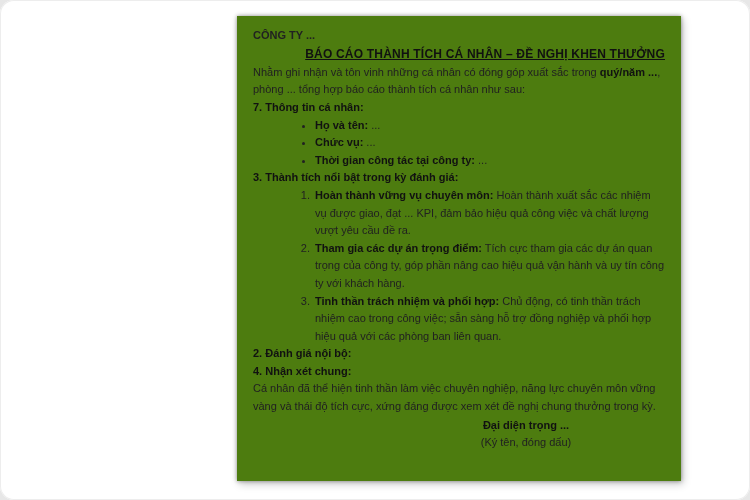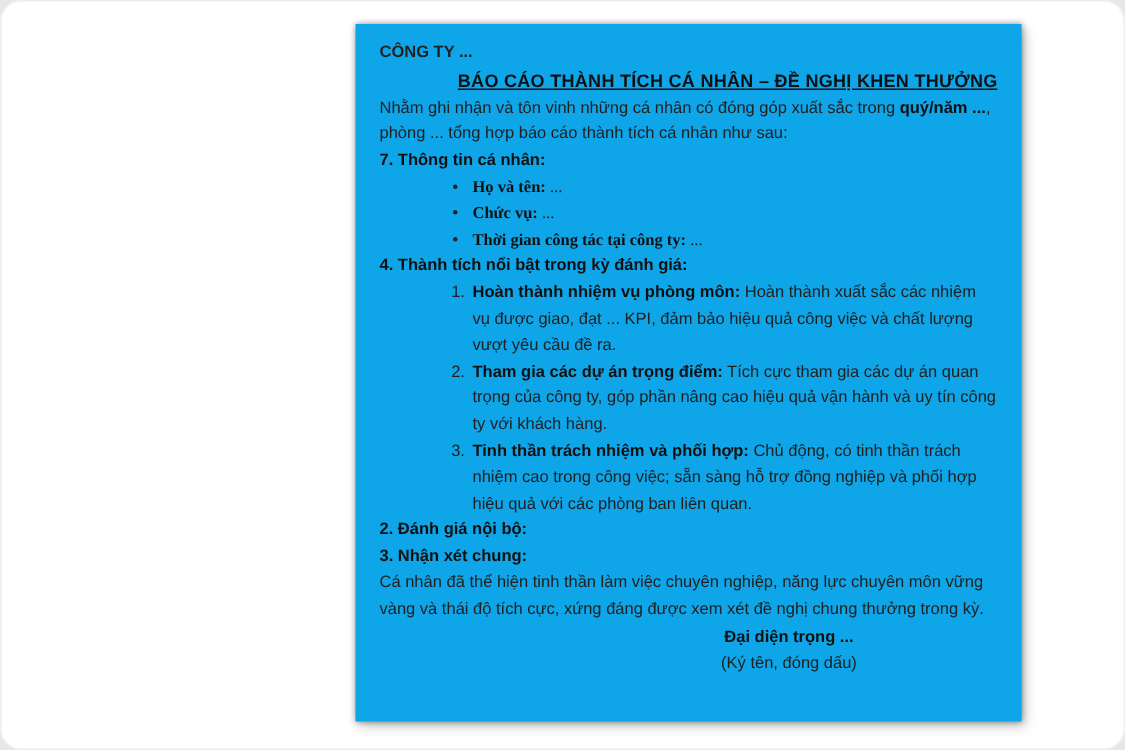--- a/index.html
+++ b/index.html
@@ -34,40 +34,40 @@
     letter-spacing:0.5px;
   }
   .logo-tagline{
     font-size:6.8px;font-weight:bold;color:#cc3a30;
     letter-spacing:0.25px;margin-top:3px;white-space:nowrap;
   }
   
   .page{
     position:absolute;left:237px;top:16px;
     width:444px;height:465px;
-    background:#0ea5e9;
+    background:#4d7c0f;
     box-shadow:0 0 4px rgba(0,0,0,0.40), 2px 3px 8px rgba(0,0,0,0.22);
     box-sizing:border-box;
     padding:11px 16px 8px 16px;
     font-size:11px;color:#212121;
     line-height:1.6;
   }
   .page p{margin:0;}
   .b{font-weight:bold;color:#111;}
   .company{font-weight:bold;}
   .doc-title{
     font-weight:bold;font-size:12px;text-align:right;
     margin:2px 0 2px 0;color:#111;
     letter-spacing:0.2px;
     white-space:nowrap;
     text-decoration:underline;
   }
   .heading{font-weight:bold;color:#111;margin:0;}
   ul.dash{list-style:disc;margin:0;padding-left:62px;}
-  ul.dash li{margin:0;padding:0;font-family:Liberation Serif, serif;}
+  ul.dash li{margin:0;padding:0;}
   ol.num{margin:0;padding-left:60px;}
   ol.num li{margin:0;padding-left:2px;}
   .signature{
     width:230px;margin:1px 24px 0 auto;
     text-align:center;
   }
   .signature .line{font-weight:bold;color:#111;}
   .signature .note{font-weight:normal;color:#212121;}
 </style>
 </head>
@@ -85,30 +85,30 @@
 
     <p><span>Nhằm ghi nhận và tôn vinh những cá nhân có đóng góp xuất sắc trong </span><span class="b">quý/năm ...</span><span>, phòng ... tổng hợp báo cáo thành tích cá nhân như sau:</span></p>
 
     <p class="heading">7. Thông tin cá nhân:</p>
     <ul class="dash">
       <li><span class="b">Họ và tên:</span><span> ...</span></li>
       <li><span class="b">Chức vụ:</span><span> ...</span></li>
       <li><span class="b">Thời gian công tác tại công ty:</span><span> ...</span></li>
     </ul>
 
-    <p class="heading">4. Thành tích nổi bật trong kỳ đánh giá:</p>
+    <p class="heading">3. Thành tích nổi bật trong kỳ đánh giá:</p>
     <ol class="num">
-      <li><span class="b">Hoàn thành nhiệm vụ phòng môn:</span><span> Hoàn thành xuất sắc các nhiệm vụ được giao, đạt ... KPI, đảm bảo hiệu quả công việc và chất lượng vượt yêu cầu đề ra.</span></li>
+      <li><span class="b">Hoàn thành vững vụ chuyên môn:</span><span> Hoàn thành xuất sắc các nhiệm vụ được giao, đạt ... KPI, đảm bảo hiệu quả công việc và chất lượng vượt yêu cầu đề ra.</span></li>
       <li><span class="b">Tham gia các dự án trọng điểm:</span><span> Tích cực tham gia các dự án quan trọng của công ty, góp phần nâng cao hiệu quả vận hành và uy tín công ty với khách hàng.</span></li>
       <li><span class="b">Tinh thần trách nhiệm và phối hợp:</span><span> Chủ động, có tinh thần trách nhiệm cao trong công việc; sẵn sàng hỗ trợ đồng nghiệp và phối hợp hiệu quả với các phòng ban liên quan.</span></li>
     </ol>
 
     <p class="heading">2. Đánh giá nội bộ:</p>
 
-    <p class="heading">3. Nhận xét chung:</p>
+    <p class="heading">4. Nhận xét chung:</p>
     <p> Cá nhân đã thể hiện tinh thần làm việc chuyên nghiệp, năng lực chuyên môn vững vàng và thái độ tích cực, xứng đáng được xem xét đề nghị chung thưởng trong kỳ.</p>
 
     <div class="signature">
       <div class="line">Đại diện trọng ...</div>
       <div class="note">(Ký tên, đóng dấu)</div>
     </div>
 
   </div>
 </div>
 

